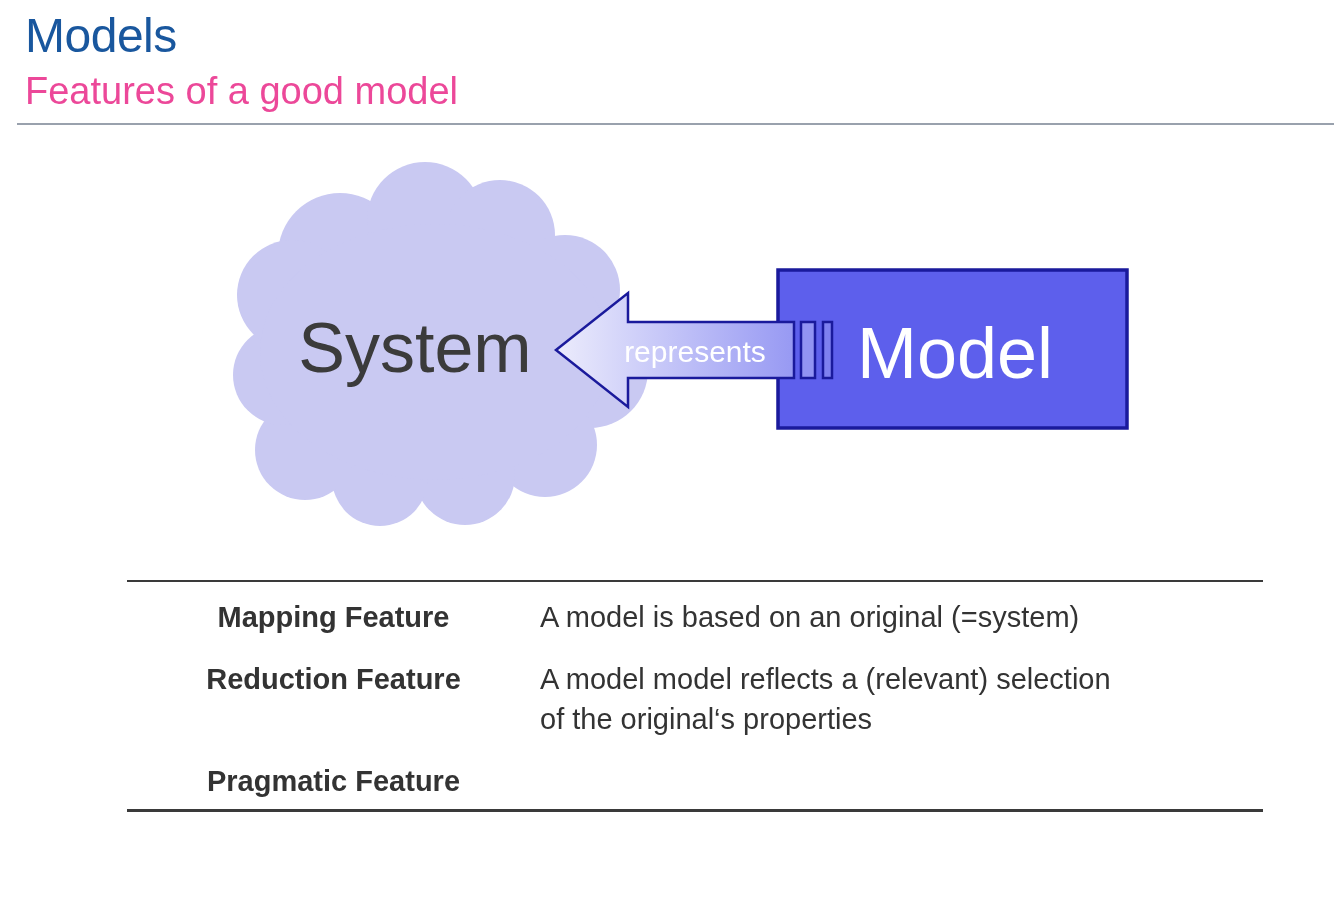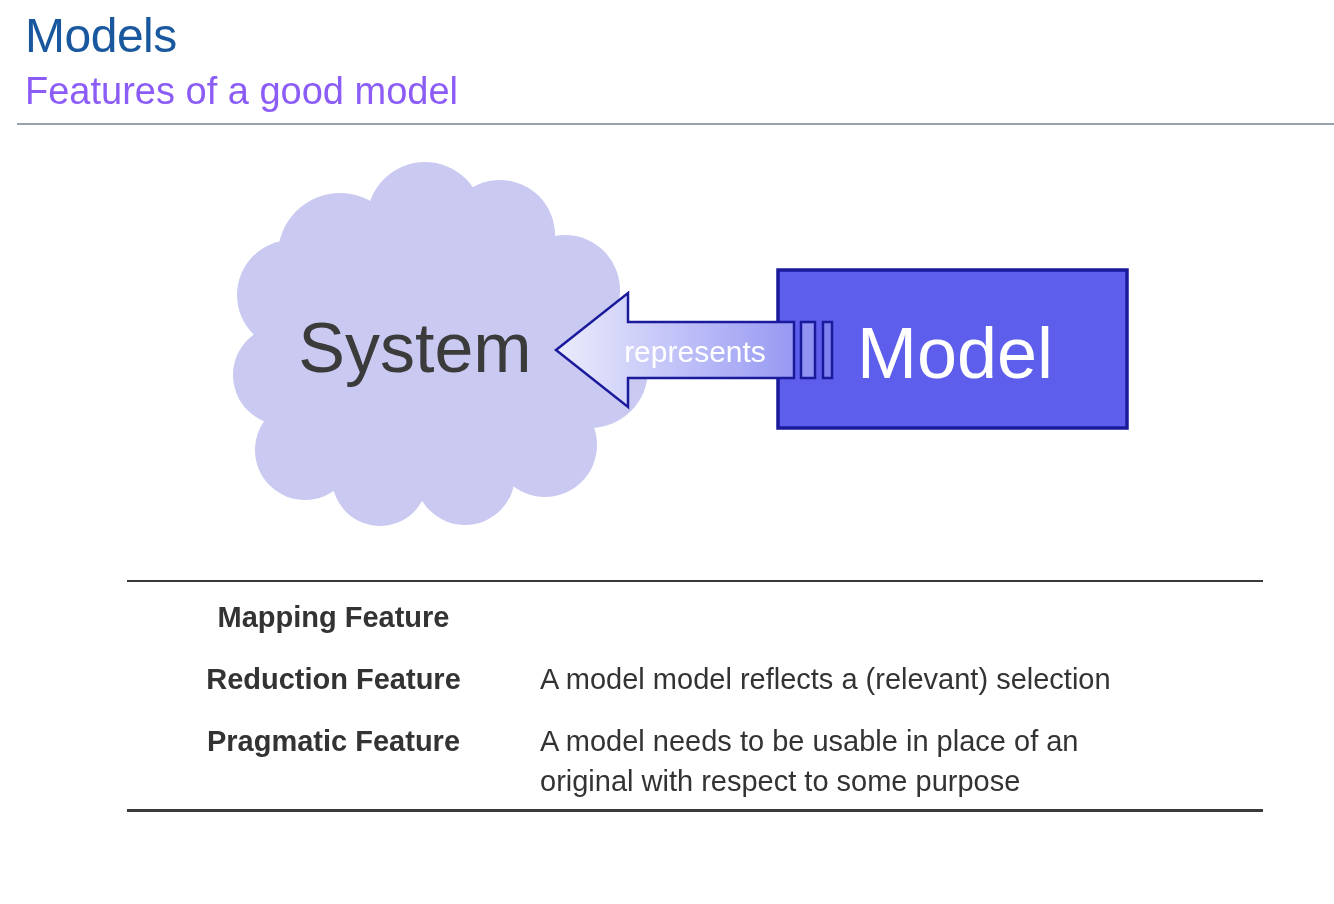--- a/index.html
+++ b/index.html
@@ -6,21 +6,21 @@
   body { width:1334px; height:904px; font-family:"Liberation Sans", sans-serif; }
   .slide { position:relative; width:1334px; height:904px; overflow:hidden; background:#ffffff; }
 
   
   .title {
     position:absolute; left:25px; top:8px;
     font-size:48px; font-weight:500; color:#19579E; letter-spacing:-0.5px;
   }
   .subtitle {
     position:absolute; left:25px; top:70px;
-    font-size:38px; font-weight:400; color:#8b5cf6;
+    font-size:38px; font-weight:400; color:#ec4899;
   }
   .header-rule {
     position:absolute; left:17px; right:0; top:123px; height:2px;
     background:#99A1AD;
   }
 
   
   svg.diagram { position:absolute; left:0; top:0; width:1334px; height:904px; }
   .system-text { font-size:70px; fill:#3B3B3B; }
   .model-text  { font-size:72px; fill:#ffffff; }
@@ -82,31 +82,31 @@
 
     <text class="system-text" x="415" y="372" text-anchor="middle">System</text>
     <text class="arrow-text" x="695" y="362" text-anchor="middle">represents</text>
     <text class="model-text" x="955" y="378" text-anchor="middle">Model</text>
   </svg>
 
   <section class="features">
 
     <div class="frow">
       <div class="fname">Mapping Feature</div>
+      <div class="fdesc">
+        <div>A model is based on an original (=system)</div>
+      </div>
     </div>
 
     <div class="frow gap-lg">
       <div class="fname">Reduction Feature</div>
       <div class="fdesc">
         <div>A model model reflects a (relevant) selection</div>
+        <div>of the original‘s properties</div>
       </div>
     </div>
 
     <div class="frow">
       <div class="fname">Pragmatic Feature</div>
-      <div class="fdesc">
-        <div>A model needs to be usable in place of an</div>
-        <div>original with respect to some purpose</div>
-      </div>
     </div>
 
   </section>
 </div>
 
 </body></html>

